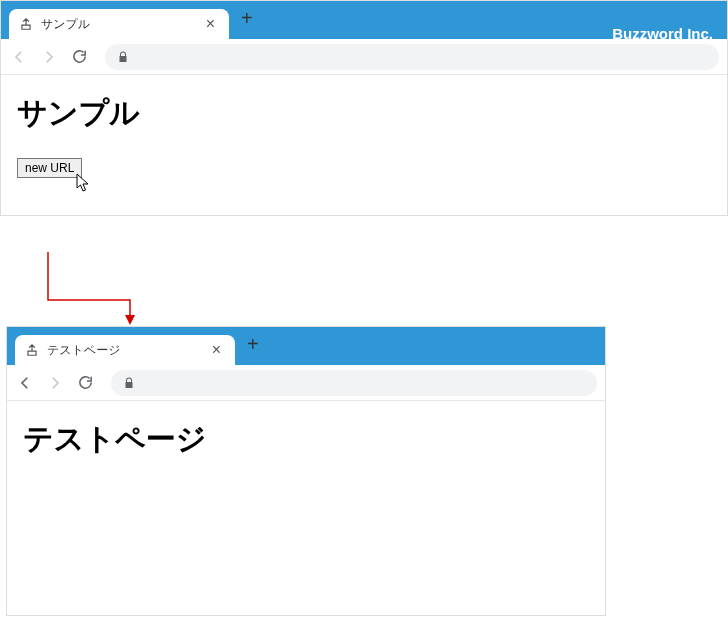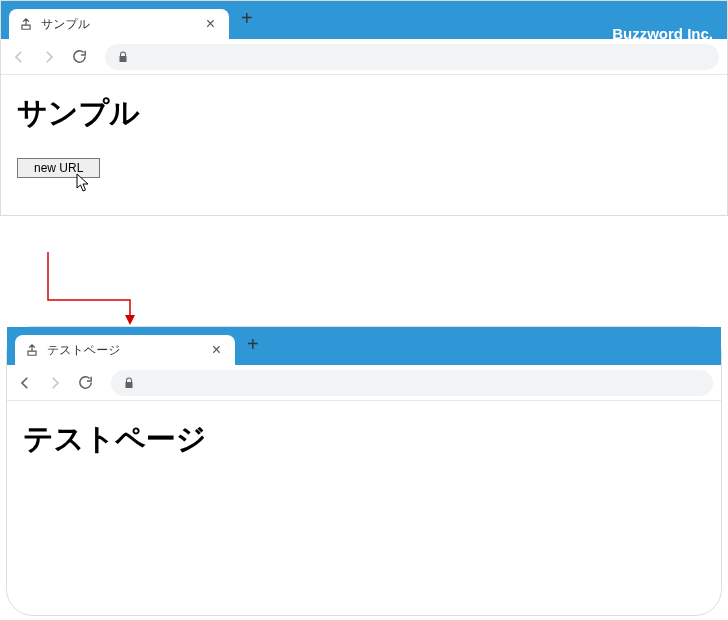--- a/index.html
+++ b/index.html
@@ -111,21 +111,21 @@
     margin-bottom: 24px;
   }
   .content p {
     font-size: 14px;
     margin-bottom: 24px;
   }
   .btn {
     background: #efefef;
     border: 1px solid #767676;
     font-size: 12px;
-    padding: 2px 16px;
+    padding: 2px 7px;
     font-family: Arial, sans-serif;
     position: relative;
   }
   .cursor {
     position: absolute;
     left: 58px;
     top: 14px;
     pointer-events: none;
   }
   .arrow-svg {
@@ -185,21 +185,21 @@
       </span>
     </button>
   </div>
 </div>
 
 <svg class="arrow-svg" style="left:42px; top:252px;" width="100" height="80">
   <path d="M 6 0 L 6 48 L 88 48 L 88 70" fill="none" stroke="#d40000" stroke-width="1.5"></path>
   <path d="M 83 63 L 88 73 L 93 63 Z" fill="#d40000"></path>
 </svg>
 
-<div class="browser" style="left:6px; top:326px; width:716px; height:290px;border-radius:27px;">
+<div class="browser" style="left:6px; top:326px; width:600px; height:290px;">
   <div class="titlebar">
     <div class="tab">
       <span class="favicon">
         <svg width="14" height="14" viewBox="0 0 24 24">
             <path fill="none" stroke="#555" stroke-width="2" d="M12 3v10M7 8l5-5 5 5M5 21h14v-7H5z"></path>
           </svg>
       </span>
       <span class="title">テストページ</span>
       <span class="close">×</span>
     </div>

